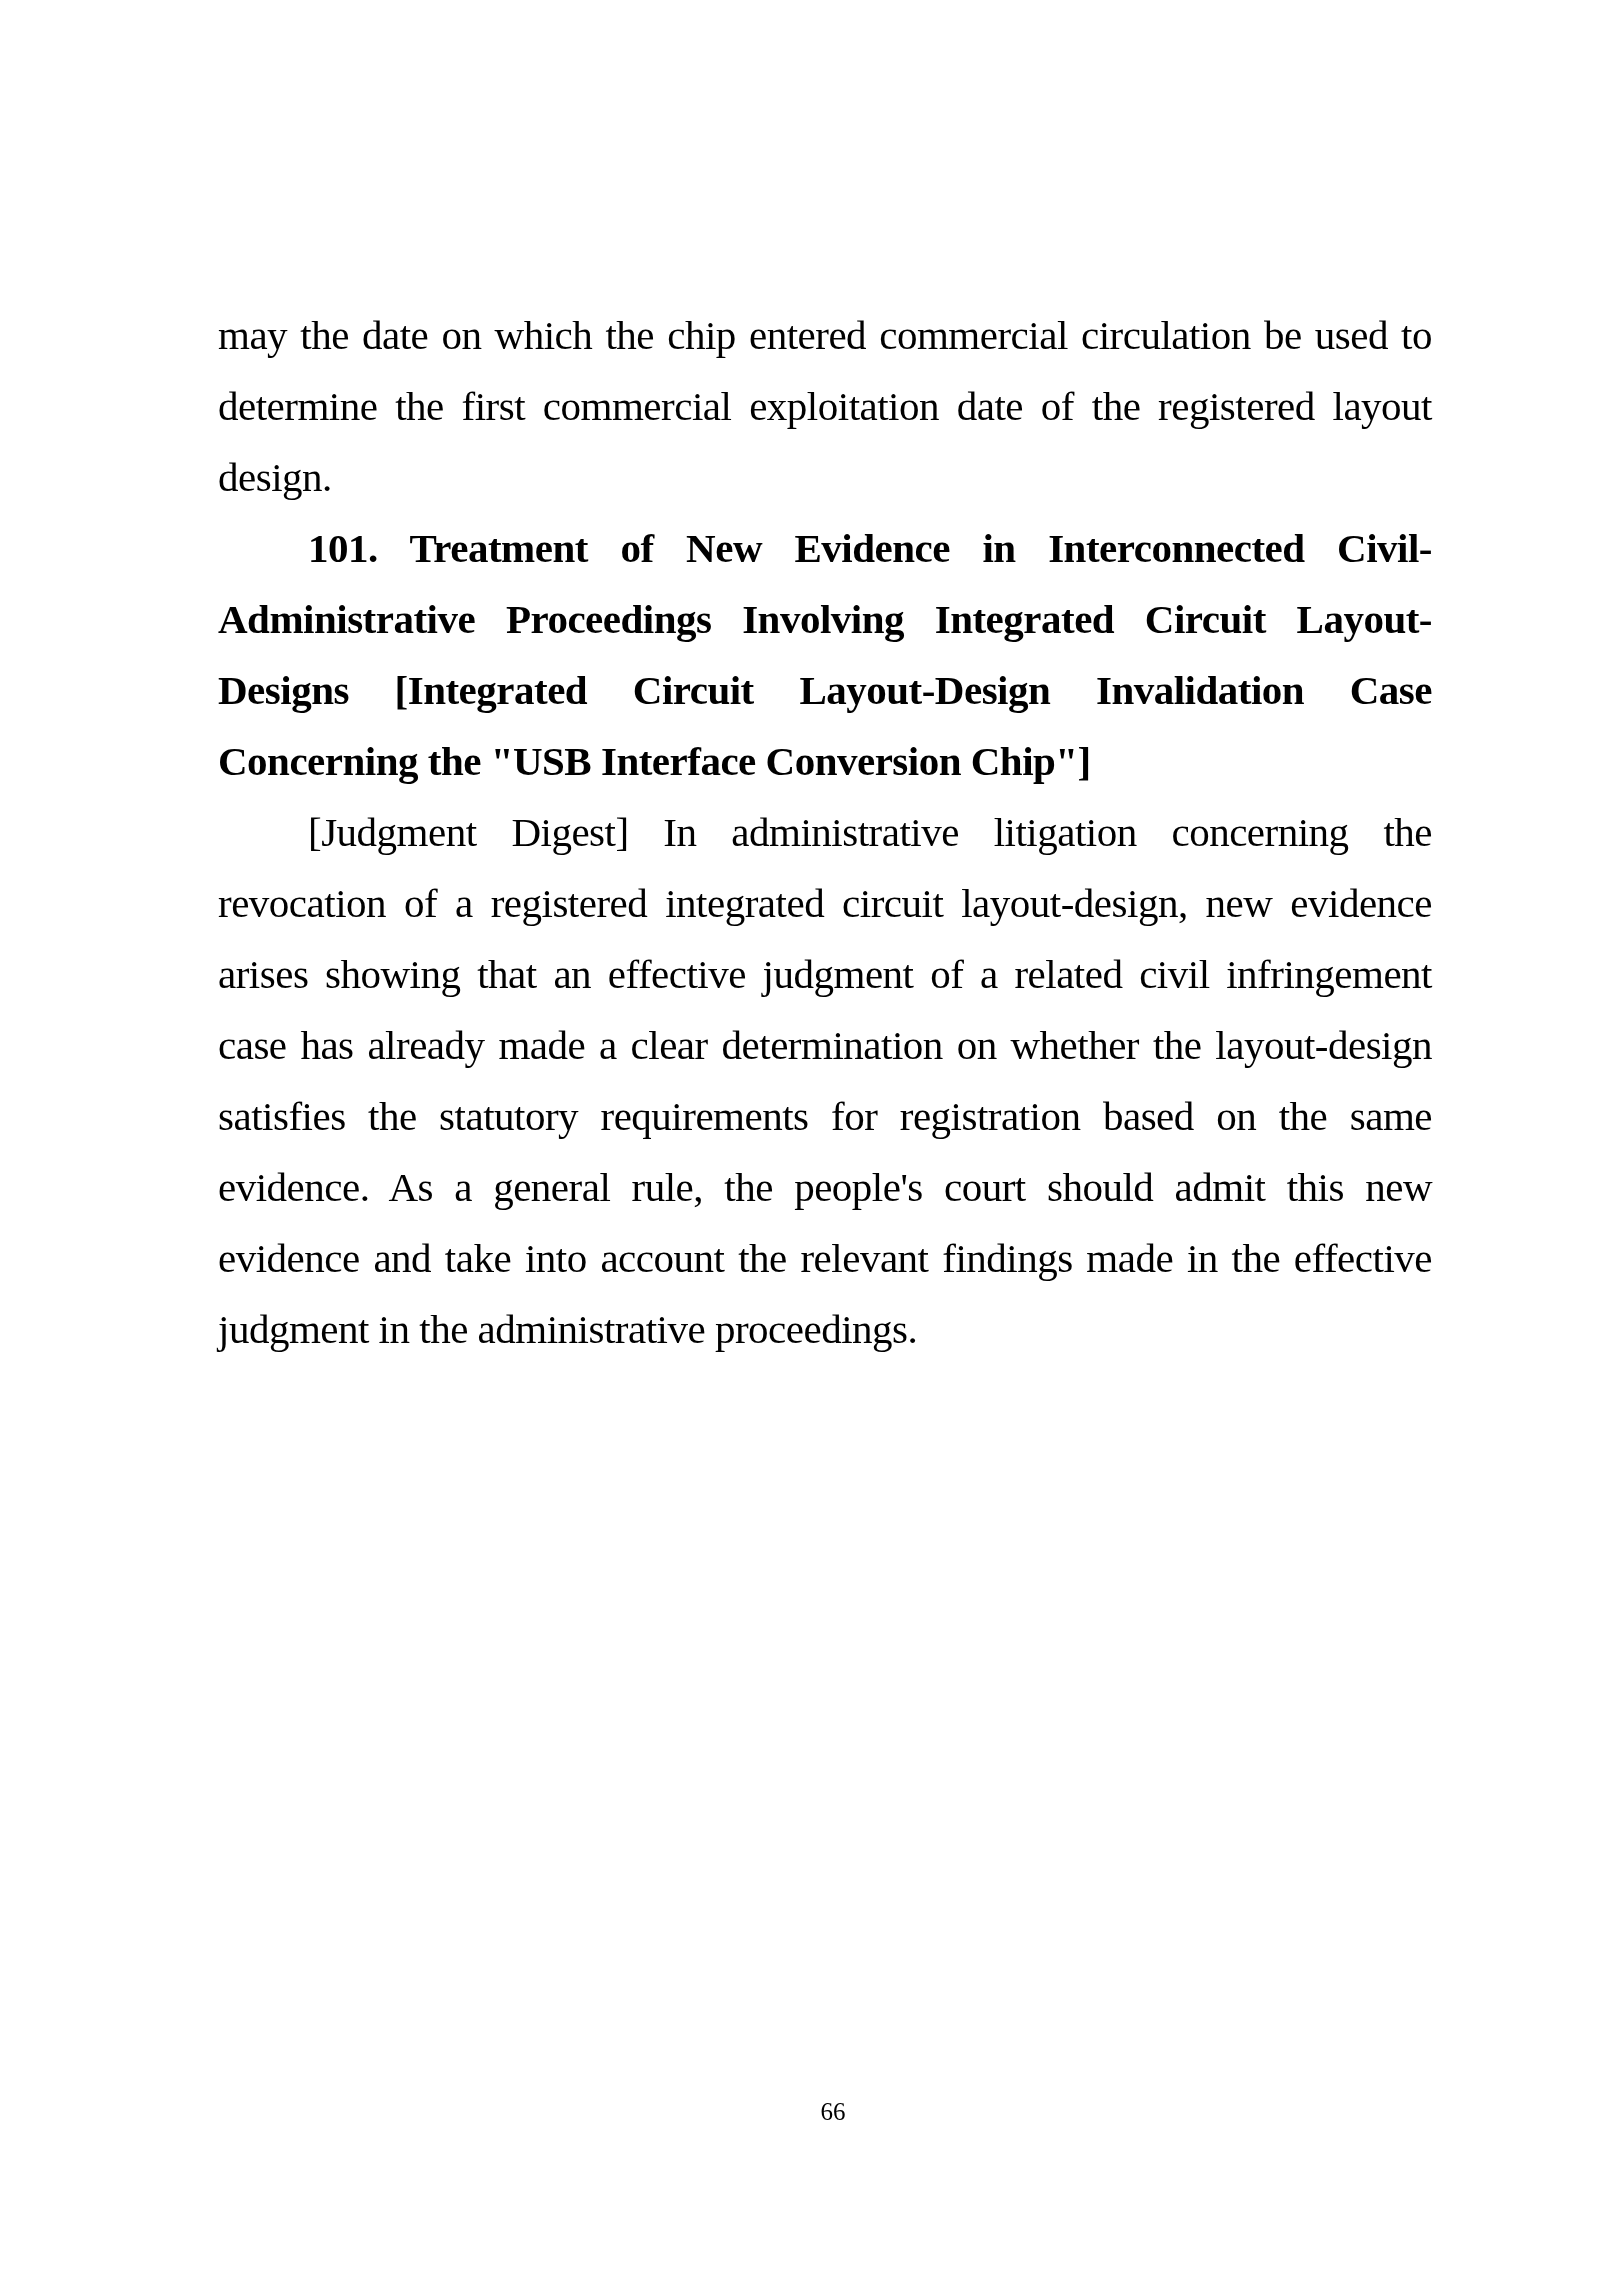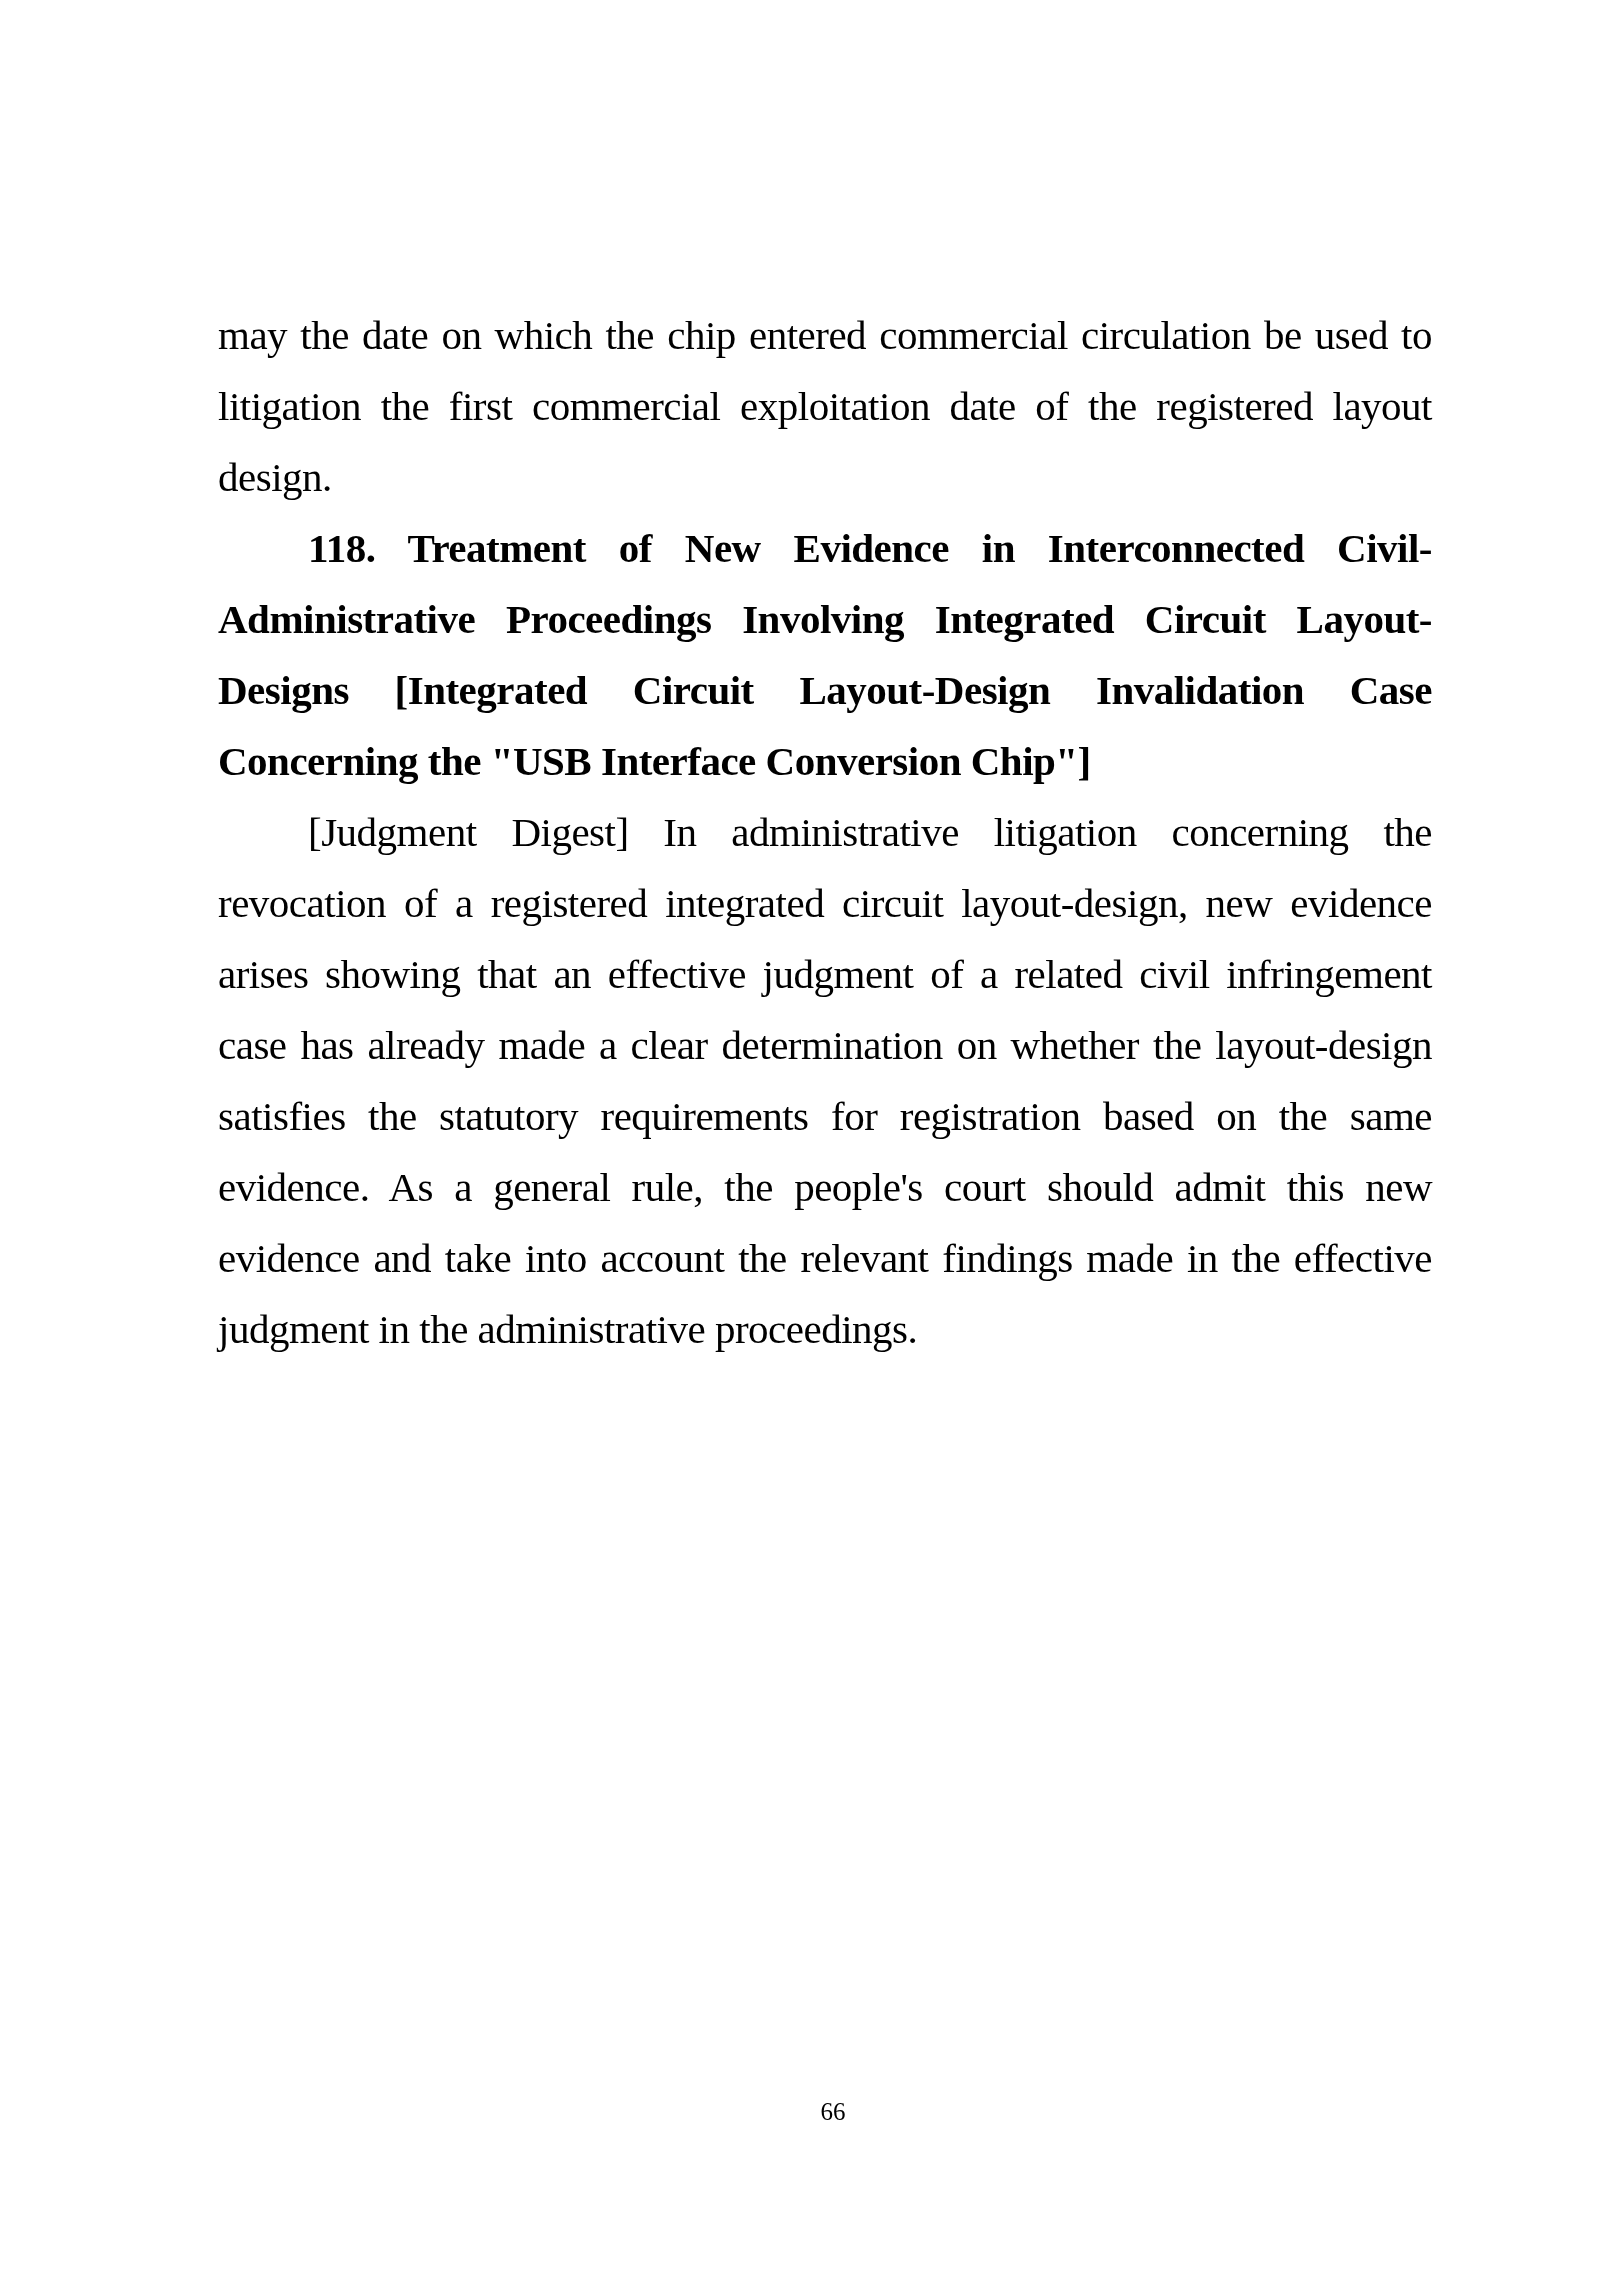--- a/index.html
+++ b/index.html
@@ -43,19 +43,19 @@
       width: 1666px;
       text-align: center;
       font-size: 25px;
       line-height: 29px;
     }
   </style>
 </head>
 <body>
 
 <div class="page-content">
-  <p class="para">may the date on which the chip entered commercial circulation be used to litigation the first commercial exploitation date of the registered layout design.</p>
-  <p class="para indent bold">118. Treatment of New Evidence in Interconnected Civil-Administrative Proceedings Involving Integrated Circuit Layout-Designs [Integrated Circuit Layout-Design Invalidation Case Concerning the "USB Interface Conversion Chip"]</p>
+  <p class="para">may the date on which the chip entered commercial circulation be used to determine the first commercial exploitation date of the registered layout design.</p>
+  <p class="para indent bold">101. Treatment of New Evidence in Interconnected Civil-Administrative Proceedings Involving Integrated Circuit Layout-Designs [Integrated Circuit Layout-Design Invalidation Case Concerning the "USB Interface Conversion Chip"]</p>
   <p class="para indent">[Judgment Digest] In administrative litigation concerning the revocation of a registered integrated circuit layout-design, new evidence arises showing that an effective judgment of a related civil infringement case has already made a clear determination on whether the layout-design satisfies the statutory requirements for registration based on the same evidence. As a general rule, the people's court should admit this new evidence and take into account the relevant findings made in the effective judgment in the administrative proceedings.</p>
 </div>
 
 <div class="page-number">66</div>
 
 
 </body></html>

